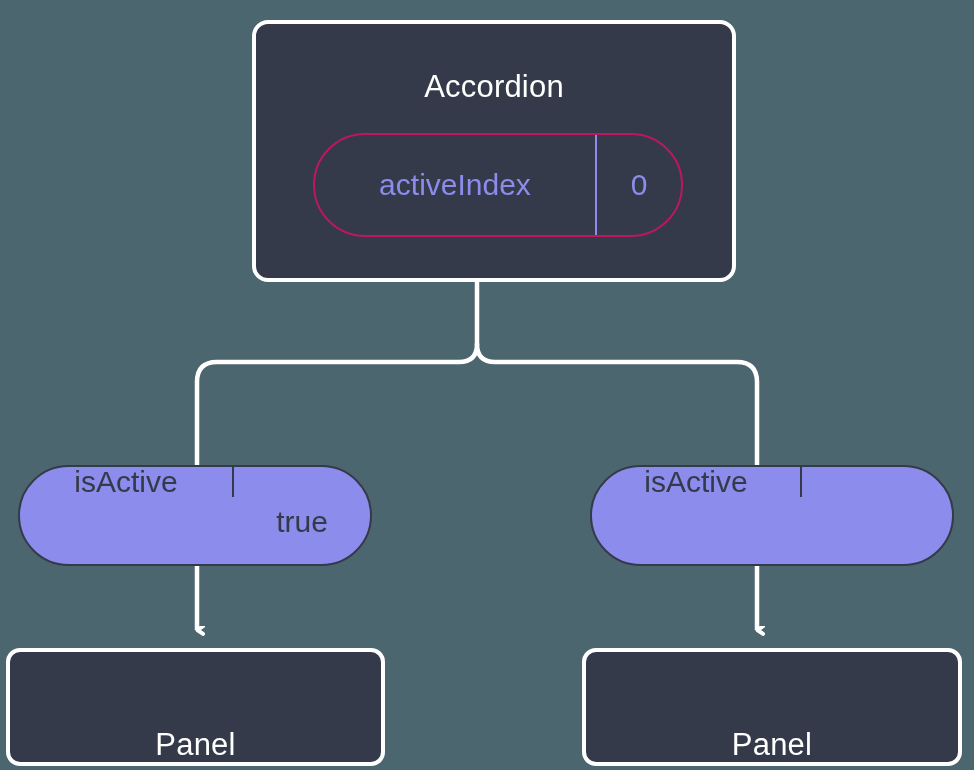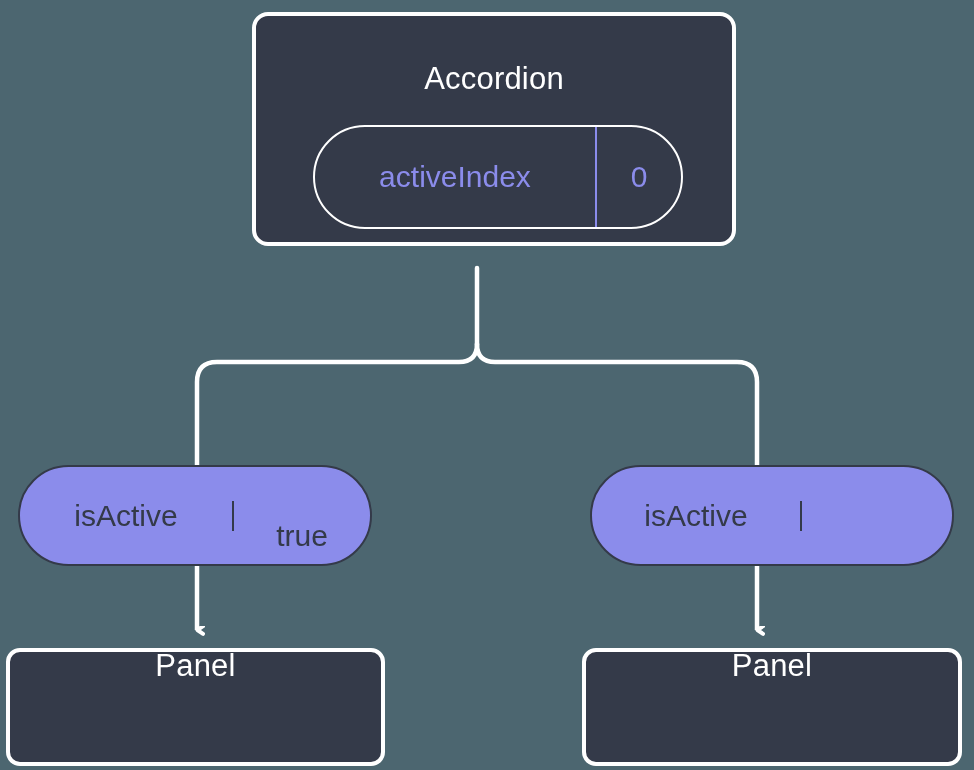--- a/index.html
+++ b/index.html
@@ -33,44 +33,44 @@
   
   .card {
     position: absolute;
     box-sizing: border-box;
     background: #343a49;
     border: 4px solid #ffffff;
     border-radius: 16px;
   }
   #accordion-card {
     left: 252px;
-    top: 12px;
+    top: 20px;
     width: 484px;
-    height: 234px;
+    height: 262px;
   }
   .card-title {
     position: absolute;
     left: 0;
     right: 0;
     top: 47px;
     text-align: center;
     color: #ffffff;
     font-size: 31px;
     font-weight: 500;
     letter-spacing: 0.2px;
     line-height: 1;
   }
 
   
   .pill-outline {
     position: absolute;
     box-sizing: border-box;
     display: flex;
     align-items: stretch;
-    border: 2px solid #ffffff;
+    border: 2px solid #be185d;
     border-radius: 999px;
     background: transparent;
     text-align: right;
   }
   #active-index-pill {
     left: 57px;
     top: 109px;
     width: 370px;
     height: 104px;
   }
@@ -90,21 +90,21 @@
   }
   .pill-outline .pill-val {
     flex: 1 1 auto;
   }
 
   
   .pill-filled {
     position: absolute;
     box-sizing: border-box;
     display: flex;
-    align-items: center;
+    align-items: flex-start;
     background: #8b8ceb;
     border: 2px solid #343a49;
     border-radius: 999px;
     overflow: hidden;
   }
   #pill-left  { left: 18px;  top: 465px; width: 354px; height: 101px; }
   #pill-right { left: 590px; top: 465px; width: 364px; height: 101px; }
 
   .pill-filled .pill-key,
   .pill-filled .pill-val {
@@ -121,21 +121,21 @@
   .pill-filled .pill-val { flex: 1 1 auto; margin-top: 40px; }
 
   
   .panel {
     position: absolute;
     box-sizing: border-box;
     background: #343a49;
     border: 4px solid #ffffff;
     border-radius: 14px;
     display: flex;
-    align-items: flex-start;
+    align-items: flex-end;
     justify-content: center;
   }
   #panel-left  { left: 6px;   top: 648px; width: 379px; height: 118px; }
   #panel-right { left: 582px; top: 648px; width: 380px; height: 118px; }
   .panel-title {
     color: #ffffff;
     font-size: 31px;
     font-weight: 500;
     line-height: 1;
     letter-spacing: 0.2px;

